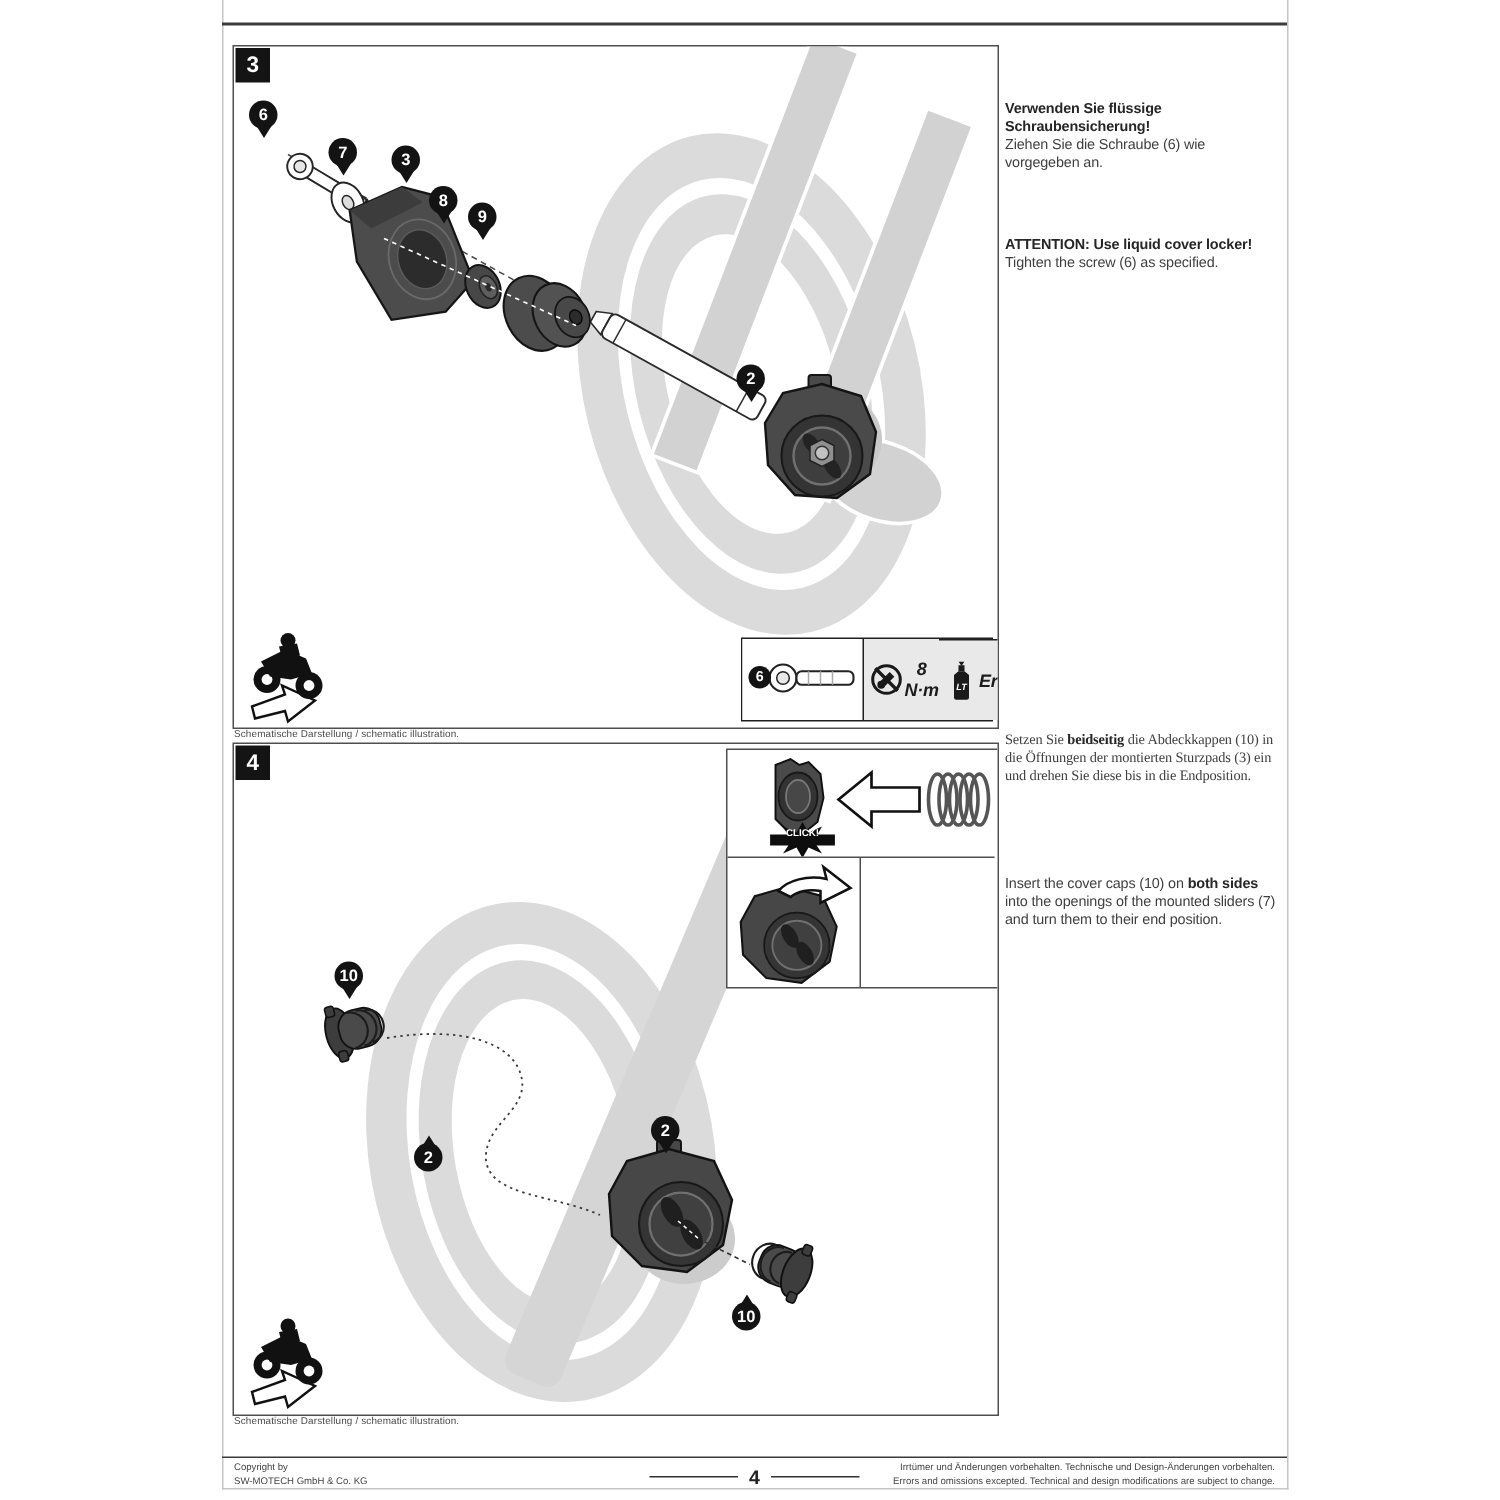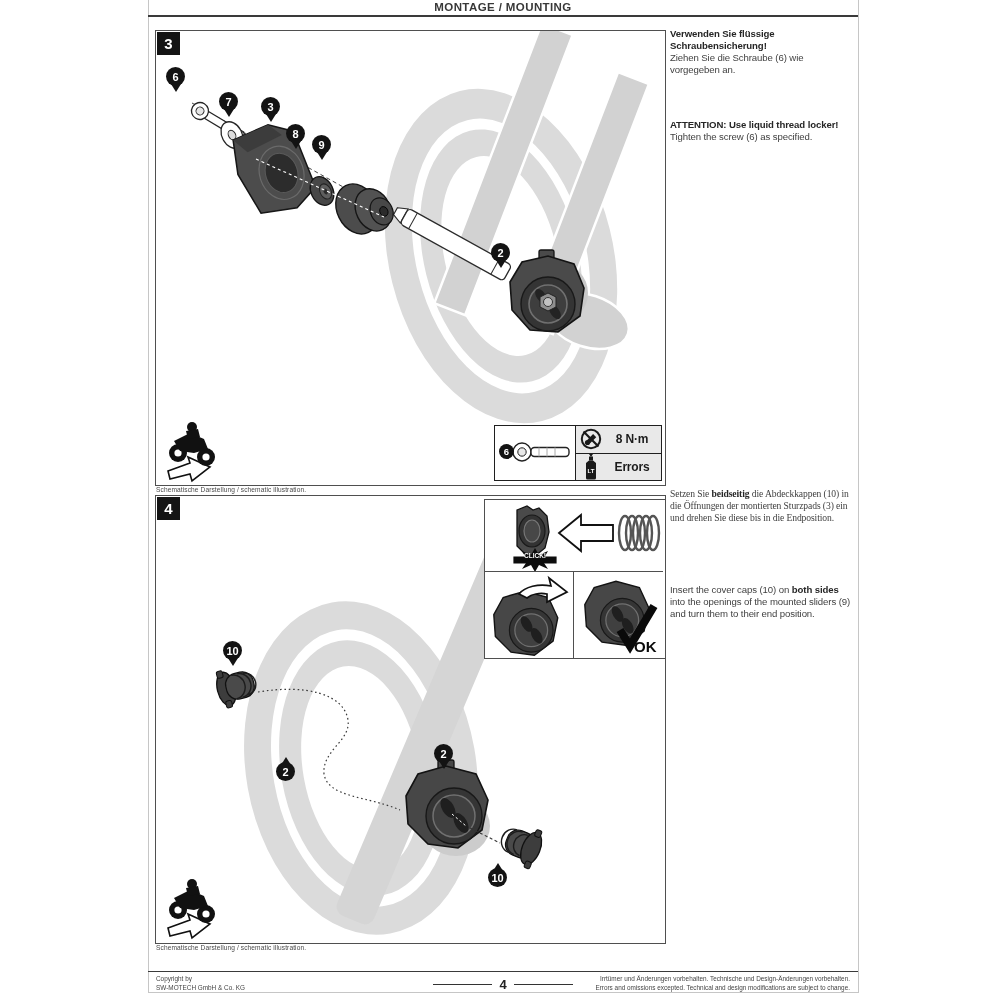--- a/index.html
+++ b/index.html
@@ -28,27 +28,27 @@
   .pin{position:absolute;width:19px;height:19px;border-radius:50%;background:#131313;color:#fff;
     font-size:11px;font-weight:bold;display:flex;align-items:center;justify-content:center;z-index:6;}
   .pin::after{content:"";position:absolute;left:50%;top:16.5px;transform:translateX(-50%);
     border:5.5px solid transparent;border-top:8px solid #131313;}
   .pin.up::after{top:auto;bottom:16.5px;border-top:none;border-bottom:8px solid #131313;}
   .mini-pin{position:absolute;width:15px;height:15px;border-radius:50%;background:#131313;color:#fff;
     font-size:9.5px;font-weight:bold;display:flex;align-items:center;justify-content:center;z-index:4;}
   
   .rc{position:absolute;left:670px;width:184px;font-size:9.6px;line-height:1.24;color:#3f3f3f;letter-spacing:-.1px;}
   .rc p{margin:0;}
-  .rc .b, .rc b{font-weight:bold;color:#262626;}
+  .rc .b, .rc b{font-weight:bold;color:#262626;margin-top:39px;}
   .rc3de{top:28px;} .rc3en{top:119px;} .rc4de{top:488px;font-family:Liberation Serif, serif;} .rc4en{top:584px;}
   
   .torque-box{position:absolute;left:338px;top:394px;width:166px;height:54px;border:1.5px solid #1f1f1f;
     display:flex;background:#fff;z-index:5;}
   .tq-left{position:relative;width:80px;border-right:1.5px solid #1f1f1f;background:#fff;}
-  .tq-right{flex:1;display:flex;flex-direction:column;}
+  .tq-right{flex:1;display:flex;flex-direction:row;font-style:italic;}
   .tq-row{flex:1;display:flex;align-items:center;background:#e9e9e9;padding-left:3px;}
   .tq-row + .tq-row{border-top:1.5px solid #1f1f1f;}
   .tq-ic{width:24px;display:flex;align-items:center;justify-content:center;}
   .tq-val{flex:1;text-align:center;font-size:12px;font-weight:bold;color:#1c1c1c;letter-spacing:-.2px;}
   
   .inset{position:absolute;left:328px;top:3px;width:180px;height:158px;border:1px solid #4f4f4f;
     background:#fff;z-index:5;}
   .inset .cell-top{position:absolute;left:0;top:0;width:178px;height:71px;border-bottom:1px solid #4f4f4f;}
   .inset .cell-bl{position:absolute;left:0;top:72px;width:88px;height:86px;border-right:1px solid #4f4f4f;}
   .inset .cell-br{position:absolute;left:89px;top:72px;width:89px;height:86px;}
@@ -61,21 +61,20 @@
   .page-num{position:absolute;left:433px;top:977px;width:140px;display:flex;align-items:center;gap:7px;}
   .page-num .dash{flex:1;border-top:1.2px solid #333;}
   .page-num .num{font-size:13px;font-weight:bold;color:#222;}
 </style>
 </head>
 <body>
 
 <div class="sheet">
   <div class="frame"></div>
 
-  <div class="hdr-title">MONTAGE / MOUNTING</div>
   <div class="hdr-rule"></div>
 
   <div class="panel panel3">
     <svg class="scene" width="509" height="454" viewBox="0 0 509 454">
 
       <g transform="rotate(-14 345 225)">
         <ellipse cx="345" cy="225" rx="112" ry="170" fill="#dbdbdb"></ellipse>
         <ellipse cx="345" cy="225" rx="85" ry="140" fill="#ffffff"></ellipse>
         <ellipse cx="345" cy="225" rx="77" ry="129" fill="#dbdbdb"></ellipse>
         <ellipse cx="345" cy="225" rx="56" ry="102" fill="#ffffff"></ellipse>
@@ -199,21 +198,21 @@
       </div>
     </div>
   </div>
   <div class="caption cap3">Schematische Darstellung / schematic illustration.</div>
 
   <div class="rc rc3de">
     <p class="b">Verwenden Sie flüssige Schraubensicherung!</p>
     <p>Ziehen Sie die Schraube (6) wie vorgegeben an.</p>
   </div>
   <div class="rc rc3en">
-    <p class="b">ATTENTION: Use liquid thread locker!</p>
+    <p class="b">ATTENTION: Use liquid cover locker!</p>
     <p>Tighten the screw (6) as specified.</p>
   </div>
 
   <div class="panel panel4">
     <svg class="scene" width="509" height="447" viewBox="0 0 509 447">
 
       <g transform="rotate(-10 205 272)">
         <ellipse cx="205" cy="272" rx="115" ry="168" fill="#dbdbdb"></ellipse>
         <ellipse cx="205" cy="272" rx="88" ry="140" fill="#ffffff"></ellipse>
         <ellipse cx="205" cy="272" rx="80" ry="129" fill="#dbdbdb"></ellipse>
@@ -303,42 +302,29 @@
           <g transform="translate(40,52) scale(0.78)">
             <path d="M-40,-12 L-28,-34 L0,-42 L30,-34 L42,-8 L36,22 L12,40 L-18,36 L-38,16 Z" fill="#474747" stroke="#131313" stroke-width="1.8"></path>
             <circle cx="8" cy="8" r="28" fill="#353535" stroke="#181818" stroke-width="1.5"></circle>
             <circle cx="8" cy="8" r="21" fill="#404040" stroke="#707070" stroke-width="1.6"></circle>
             <ellipse cx="2" cy="0" rx="6" ry="11" transform="rotate(-30 2 0)" fill="#1f1f1f"></ellipse>
             <ellipse cx="15" cy="15" rx="6" ry="11" transform="rotate(-30 15 15)" fill="#1f1f1f"></ellipse>
           </g>
           <path d="M34,22 A26,16 0 0 1 66,14 L64,6 L82,20 L62,30 L62,22 A18,11 0 0 0 42,26 Z" fill="#ffffff" stroke="#111" stroke-width="1.7"></path>
         </svg>
       </div>
-      <div class="cell-br">
-        <svg width="89" height="86" viewBox="0 0 89 86">
-          <g transform="translate(42,42) scale(0.78)">
-            <path d="M-40,-12 L-28,-34 L0,-42 L30,-34 L42,-8 L36,22 L12,40 L-18,36 L-38,16 Z" fill="#474747" stroke="#131313" stroke-width="1.8"></path>
-            <circle cx="8" cy="8" r="28" fill="#353535" stroke="#181818" stroke-width="1.5"></circle>
-            <circle cx="8" cy="8" r="21" fill="#404040" stroke="#707070" stroke-width="1.6"></circle>
-            <ellipse cx="2" cy="0" rx="6" ry="11" transform="rotate(-30 2 0)" fill="#1f1f1f"></ellipse>
-            <ellipse cx="15" cy="15" rx="6" ry="11" transform="rotate(-30 15 15)" fill="#1f1f1f"></ellipse>
-          </g>
-          <polyline points="46,58 56,74 80,34" fill="none" stroke="#0a0a0a" stroke-width="8"></polyline>
-          <text x="60" y="80" font-size="15" font-weight="bold" fill="#0a0a0a" font-family="Liberation Sans, sans-serif">OK</text>
-        </svg>
-      </div>
     </div>
   </div>
   <div class="caption cap4">Schematische Darstellung / schematic illustration.</div>
 
   <div class="rc rc4de">
     <p><span>Setzen Sie </span><b>beidseitig</b><span> die Abdeckkappen (10) in die Öffnungen der montierten Sturzpads (3) ein und drehen Sie diese bis in die Endposition.</span></p>
   </div>
   <div class="rc rc4en">
-    <p><span>Insert the cover caps (10) on </span><b>both sides</b><span> into the openings of the mounted sliders (9) and turn them to their end position.</span></p>
+    <p><span>Insert the cover caps (10) on </span><b>both sides</b><span> into the openings of the mounted sliders (7) and turn them to their end position.</span></p>
   </div>
 
   <div class="ftr-rule"></div>
   <div class="ftr-left">
     <div>Copyright by</div>
     <div>SW-MOTECH GmbH &amp; Co. KG</div>
   </div>
   <div class="ftr-right">
     <div>Irrtümer und Änderungen vorbehalten. Technische und Design-Änderungen vorbehalten.</div>
     <div>Errors and omissions excepted. Technical and design modifications are subject to change.</div>

